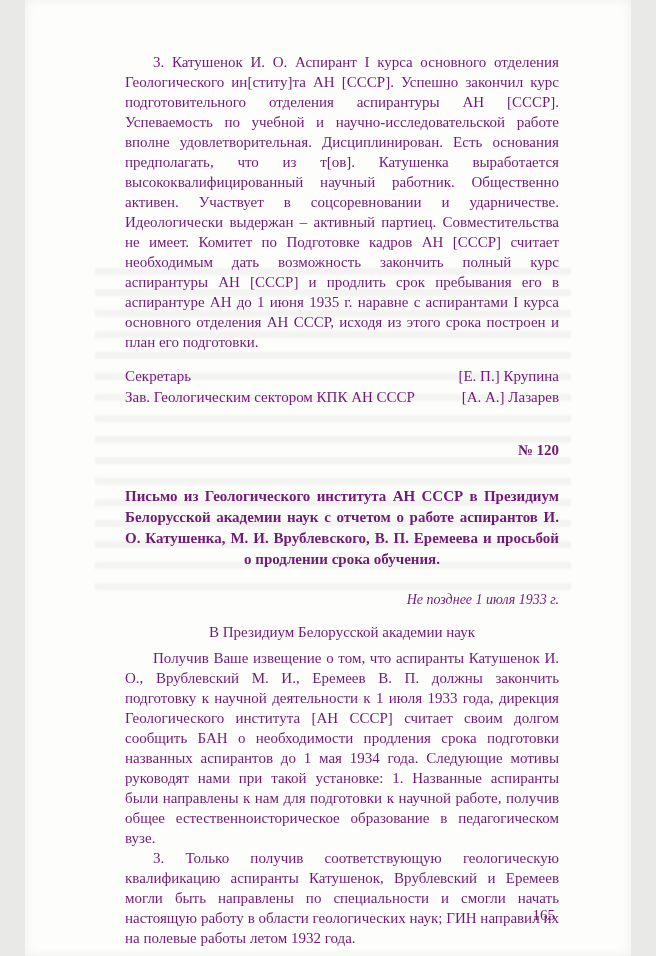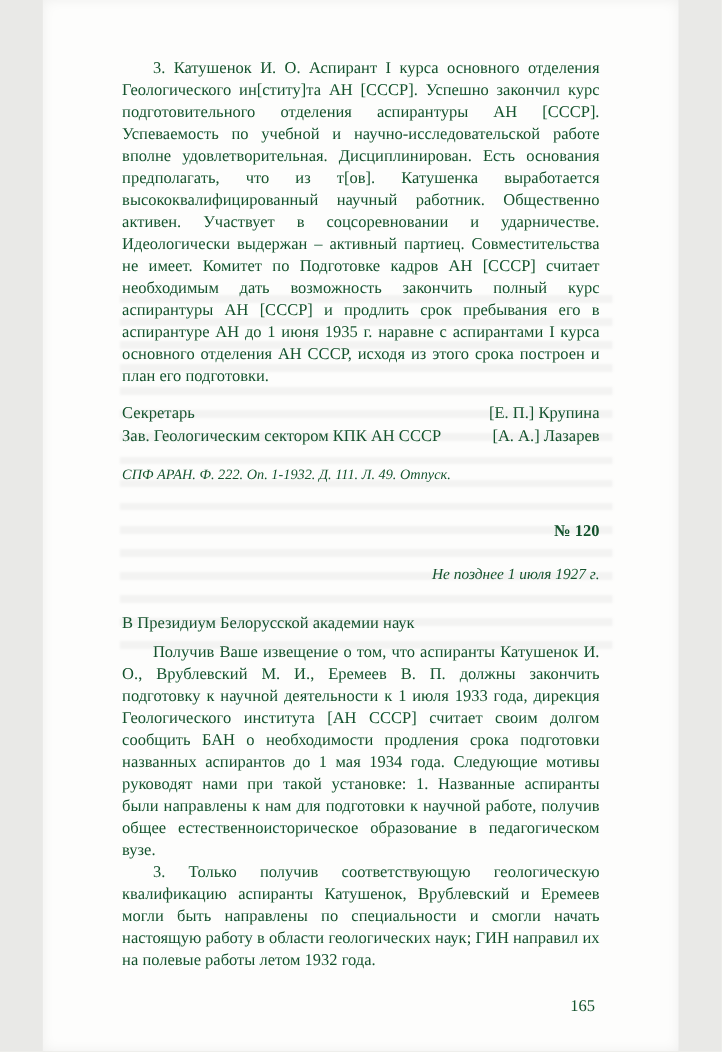--- a/index.html
+++ b/index.html
@@ -9,21 +9,22 @@
     font-family: "Liberation Serif", "DejaVu Serif", serif;
   }
   .page {
     position: relative;
     width: 578px;
     height: 956px;
     margin: 0 auto;
     background: #fdfdfc;
     box-shadow: inset 0 0 12px rgba(0,0,0,0.06);
     overflow: hidden;
-    color: #14532d;
+    color: #701a75;
+    padding-left: 28px;
   }
   
   .bleed {
     position: absolute;
     left: 70px;
     right: 60px;
     top: 268px;
     height: 330px;
     background: repeating-linear-gradient(
       to bottom,
@@ -67,22 +68,22 @@
     text-align-last: center;
     line-height: 21px;
   }
   .doc-date {
     margin-top: 20px;
     text-align: right;
     font-style: italic;
     font-size: 14px;
   }
   .salutation {
-    margin-top: 24px;
-    text-align: left;
+    margin-top: 12px;
+    text-align: center;
   }
   .letter-body { margin-top: 6px; }
   .page-number {
     position: absolute;
     right: 76px;
     bottom: 32px;
     font-size: 15px;
   }
 </style>
 </head>
@@ -99,26 +100,26 @@
       <div class="sig-row">
         <span>Секретарь</span>
         <span>[Е. П.] Крупина</span>
       </div>
       <div class="sig-row">
         <span>Зав. Геологическим сектором КПК АН СССР</span>
         <span>[А. А.] Лазарев</span>
       </div>
     </div>
 
-    <p class="citation">СПФ АРАН. Ф. 222. Оп. 1-1932. Д. 111. Л. 49. Отпуск.</p>
 
     <p class="doc-number">№ 120</p>
 
+    <p class="doc-title">Письмо из Геологического института АН СССР в Президиум Белорусской академии наук с отчетом о работе аспирантов И. О. Катушенка, М. И. Врублевского, В. П. Еремеева и просьбой о продлении срока обучения.</p>
 
-    <p class="doc-date">Не позднее 1 июля 1927 г.</p>
+    <p class="doc-date">Не позднее 1 июля 1933 г.</p>
 
     <p class="salutation">В Президиум Белорусской академии наук</p>
 
     <p class="body-text letter-body">Получив Ваше извещение о том, что аспиранты Катушенок И. О., Врублевский М. И., Еремеев В. П. должны закончить подготовку к научной деятельности к 1 июля 1933 года, дирекция Геологического института [АН СССР] считает своим долгом сообщить БАН о необходимости продления срока подготовки названных аспирантов до 1 мая 1934 года. Следующие мотивы руководят нами при такой установке: 1. Названные аспиранты были направлены к нам для подготовки к научной работе, получив общее естественноисторическое образование в педагогическом вузе.</p>
 
 
     <p class="body-text">3. Только получив соответствующую геологическую квалификацию аспиранты Катушенок, Врублевский и Еремеев могли быть направлены по специальности и смогли начать настоящую работу в области геологических наук; ГИН направил их на полевые работы летом 1932 года.</p>
 
   </div>
 

